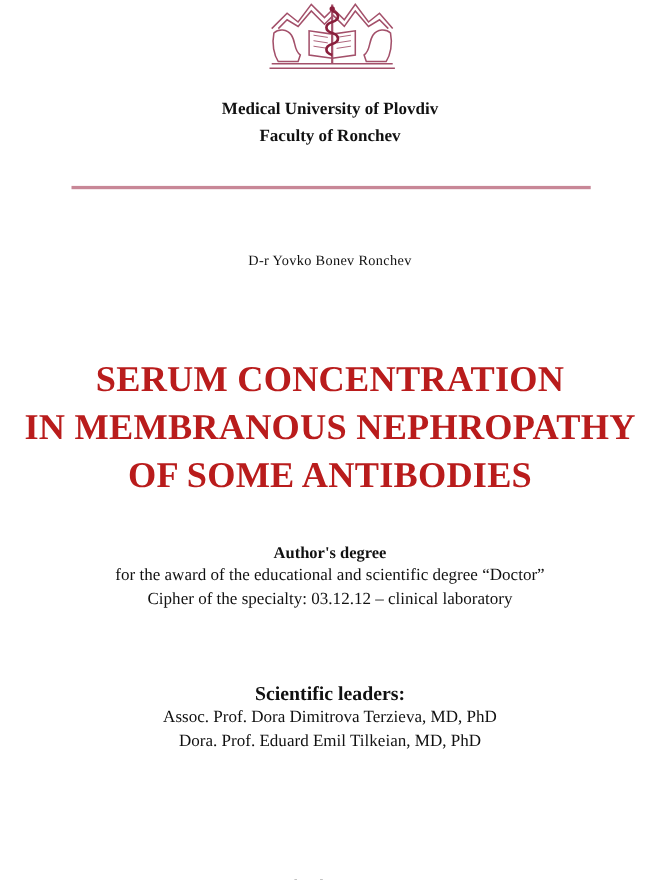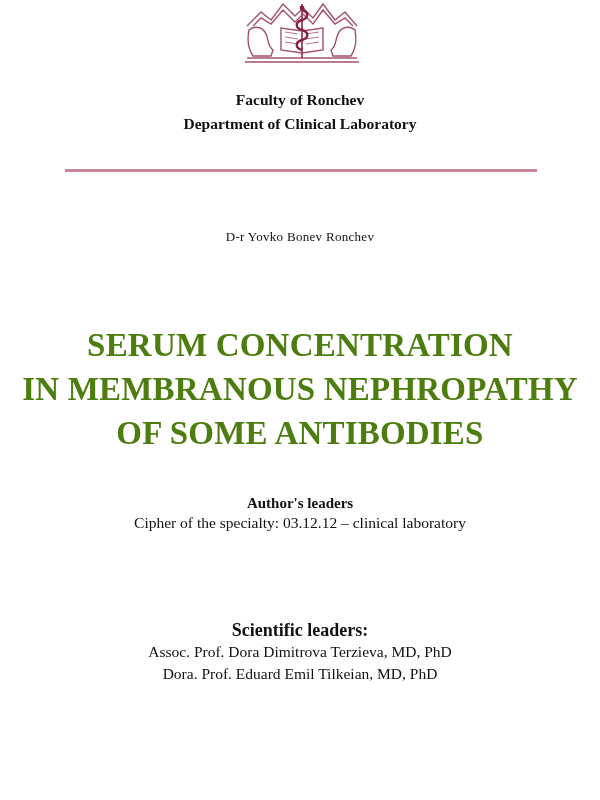--- a/index.html
+++ b/index.html
@@ -3,21 +3,21 @@
 <meta charset="utf-8">
 <style>
   html, body { margin:0; padding:0; }
   body { width:600px; height:800px; background:#ffffff; position:relative; overflow:hidden;
          font-family:"Liberation Serif", "DejaVu Serif", serif; color:#111; }
   .abs { position:absolute; left:0; width:600px; text-align:center; }
   .logo { position:absolute; left:243px; top:0; width:118px; height:64px; }
   .inst { font-weight:bold; font-size:15.5px; line-height:24px; }
   .rule { position:absolute; left:65px; top:169px; width:472px; height:3px; background:#c88797; }
   .author { font-weight:normal; font-size:13px; letter-spacing:0.3px; }
-  .title { font-weight:bold; color:#4d7c0f; font-size:33px; line-height:44px; letter-spacing:0.2px; white-space:nowrap; }
+  .title { font-weight:bold; color:#b91c1c; font-size:33px; line-height:44px; letter-spacing:0.2px; white-space:nowrap; }
   .thesis-h { font-weight:bold; font-size:15px; }
   .body { font-size:15.5px; line-height:22px; }
   .lead-h { font-weight:bold; font-size:18px; }
 </style>
 </head>
 <body>
 
 <div class="logo">
   <svg width="118" height="64" viewBox="0 0 118 64">
     <g fill="none" stroke="#a3506a" stroke-width="1.4">
@@ -36,36 +36,37 @@
       <line x1="2" y1="62" x2="116" y2="62"></line>
     </g>
 
     <line x1="59" y1="4" x2="59" y2="58" stroke="#a3506a" stroke-width="2"></line>
     <path d="M59,10 C66,12 66,18 59,20 C52,22 52,28 59,30 C66,32 66,38 59,40 C52,42 52,48 59,50" fill="none" stroke="#8a1f3c" stroke-width="2.4"></path>
     <circle cx="59" cy="8" r="2.4" fill="#8a1f3c"></circle>
   </svg>
 </div>
 
 <div class="abs inst" style="top:88px;">
+  <div>Medical University of Plovdiv</div>
   <div>Faculty of Ronchev</div>
-  <div>Department of Clinical Laboratory</div>
 </div>
 
 <div class="rule"></div>
 
 <div class="abs author" style="top:229px;">D-r Yovko Bonev Ronchev</div>
 
 <div class="abs title" style="top:323px;">
   <div>SERUM CONCENTRATION</div>
   <div>IN MEMBRANOUS NEPHROPATHY</div>
   <div>OF SOME ANTIBODIES</div>
 </div>
 
 <div class="abs" style="top:495px;">
-  <div class="thesis-h">Author's leaders</div>
+  <div class="thesis-h">Author's degree</div>
+  <div class="body">for the award of the educational and scientific degree “Doctor”</div>
   <div class="body">Cipher of the specialty: 03.12.12 – clinical laboratory</div>
 </div>
 
 <div class="abs" style="top:620px;">
   <div class="lead-h">Scientific leaders:</div>
   <div class="body">Assoc. Prof. Dora Dimitrova Terzieva, MD, PhD</div>
   <div class="body">Dora. Prof. Eduard Emil Tilkeian, MD, PhD</div>
 </div>
 
 <div class="abs body" style="top:796px; font-size:16px;font-style:italic;">Plovdiv, 2022</div>

